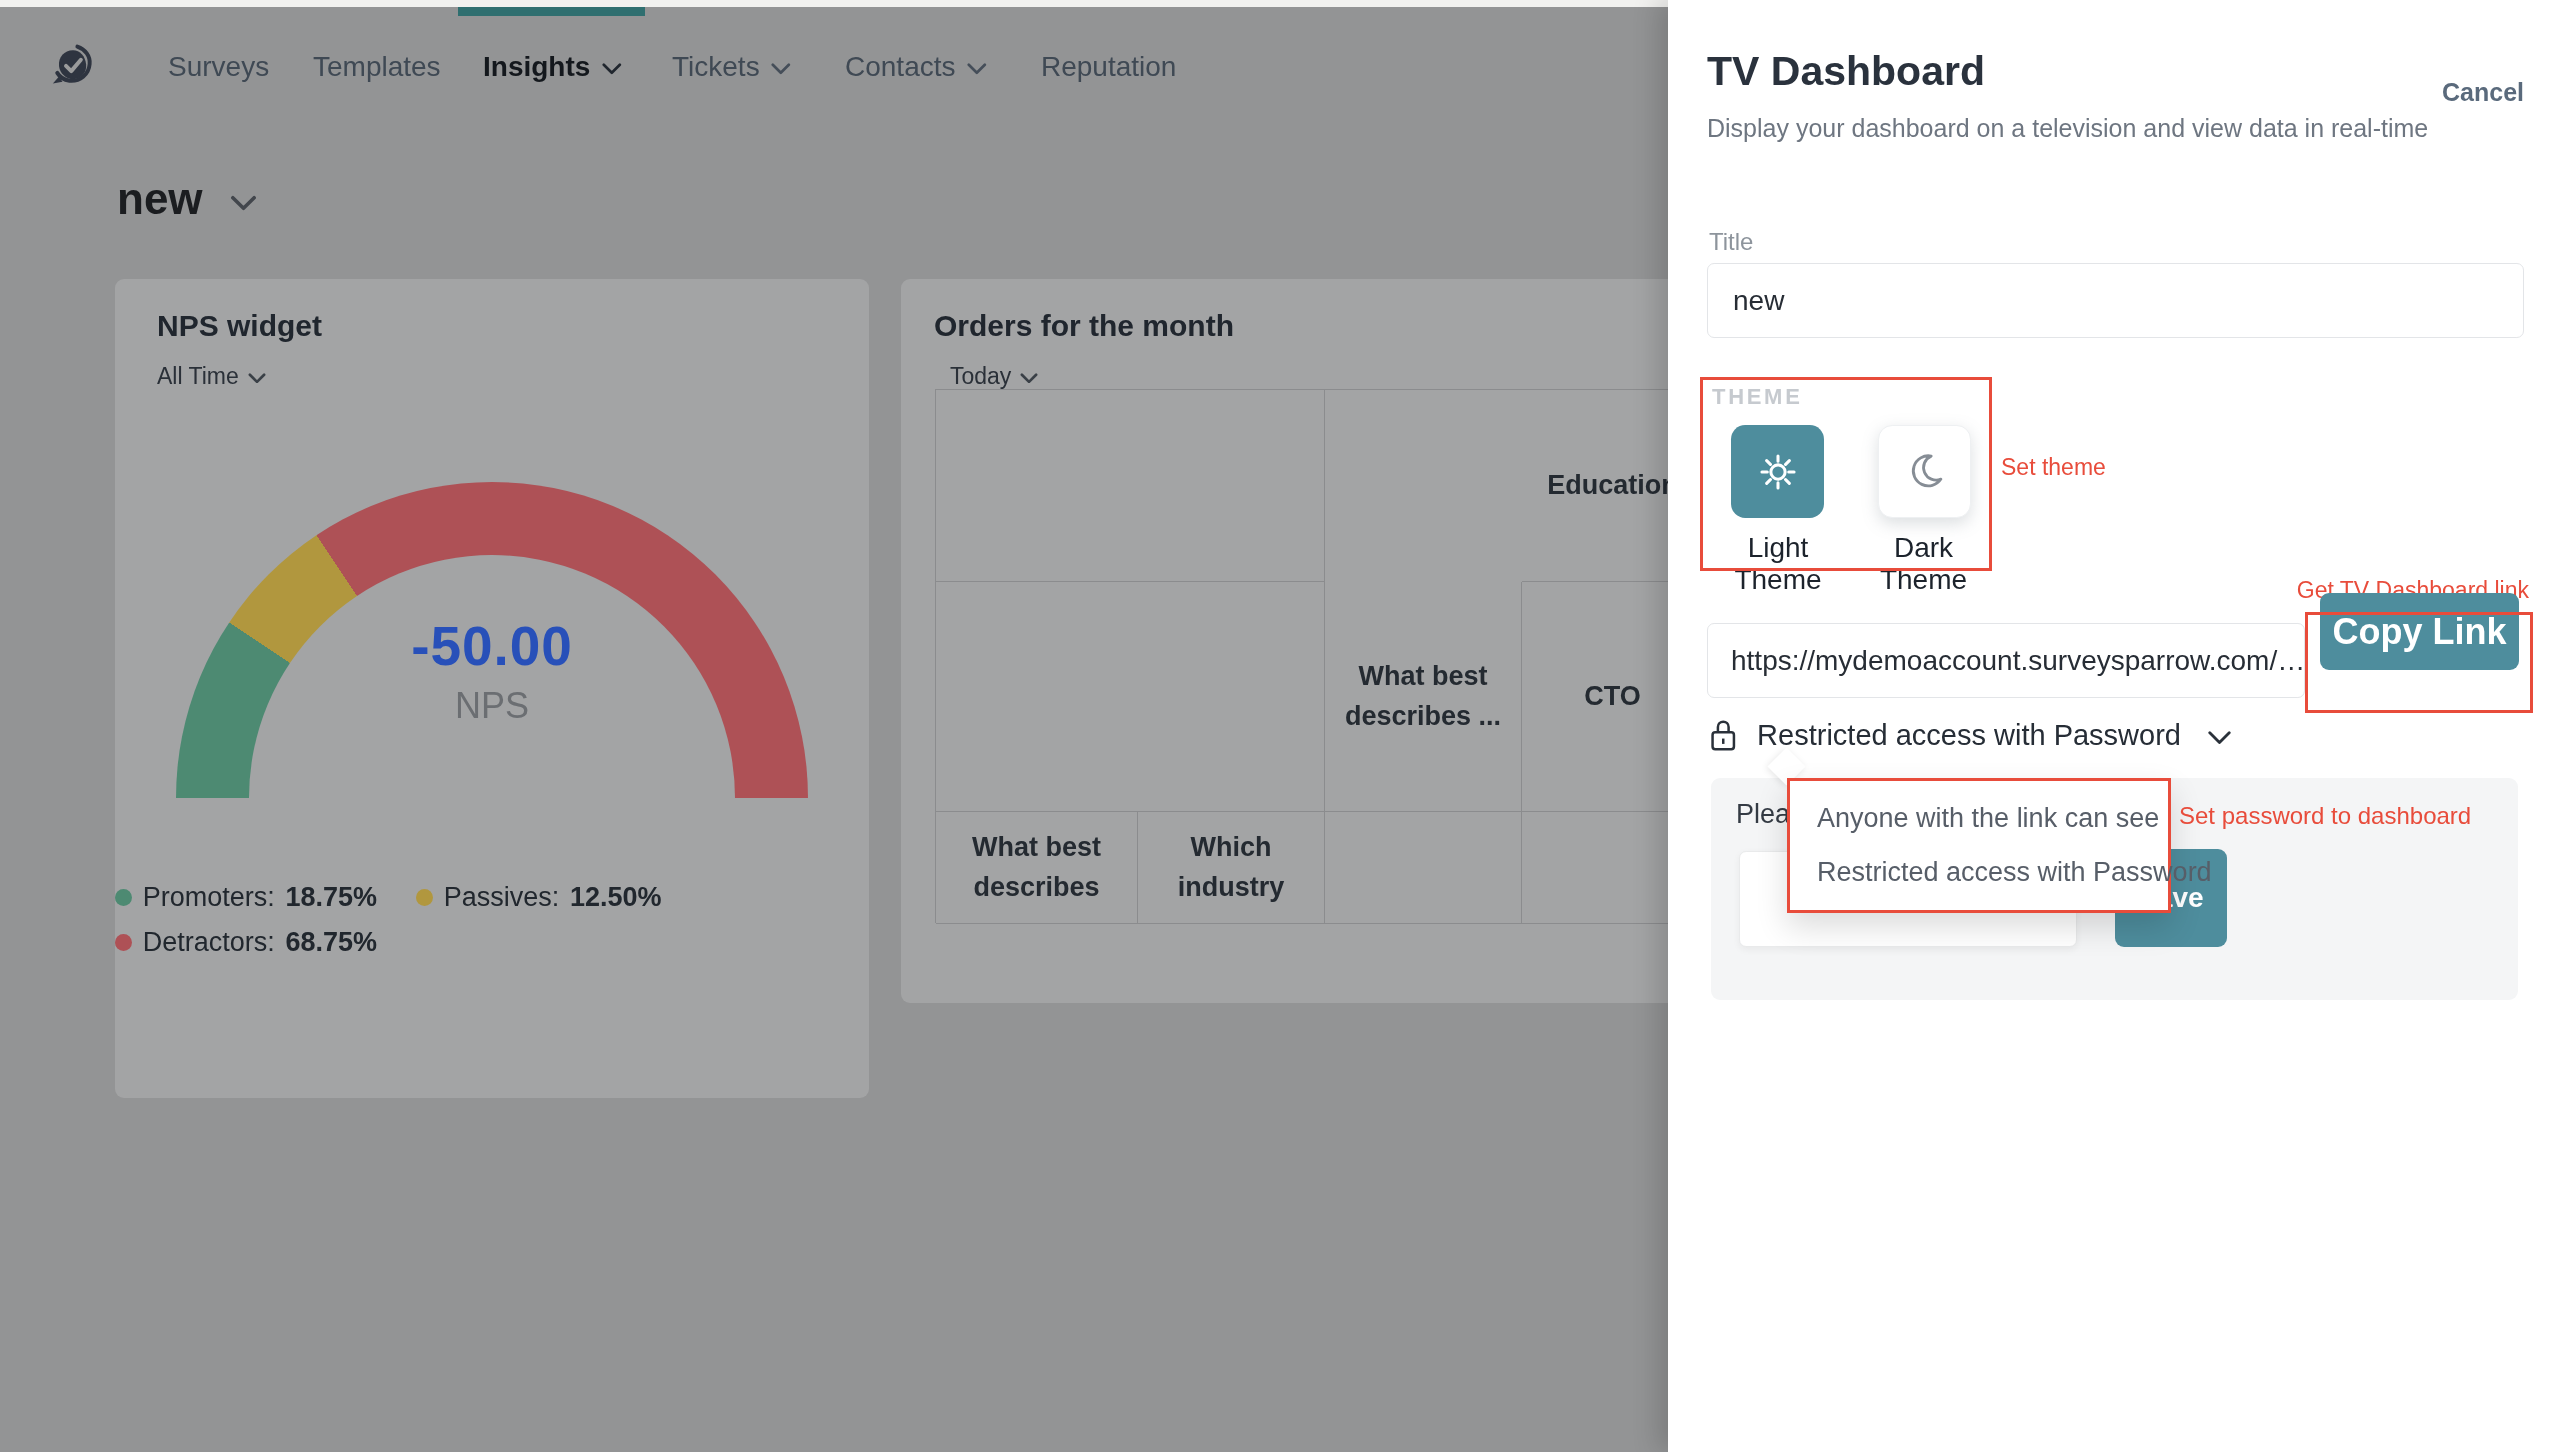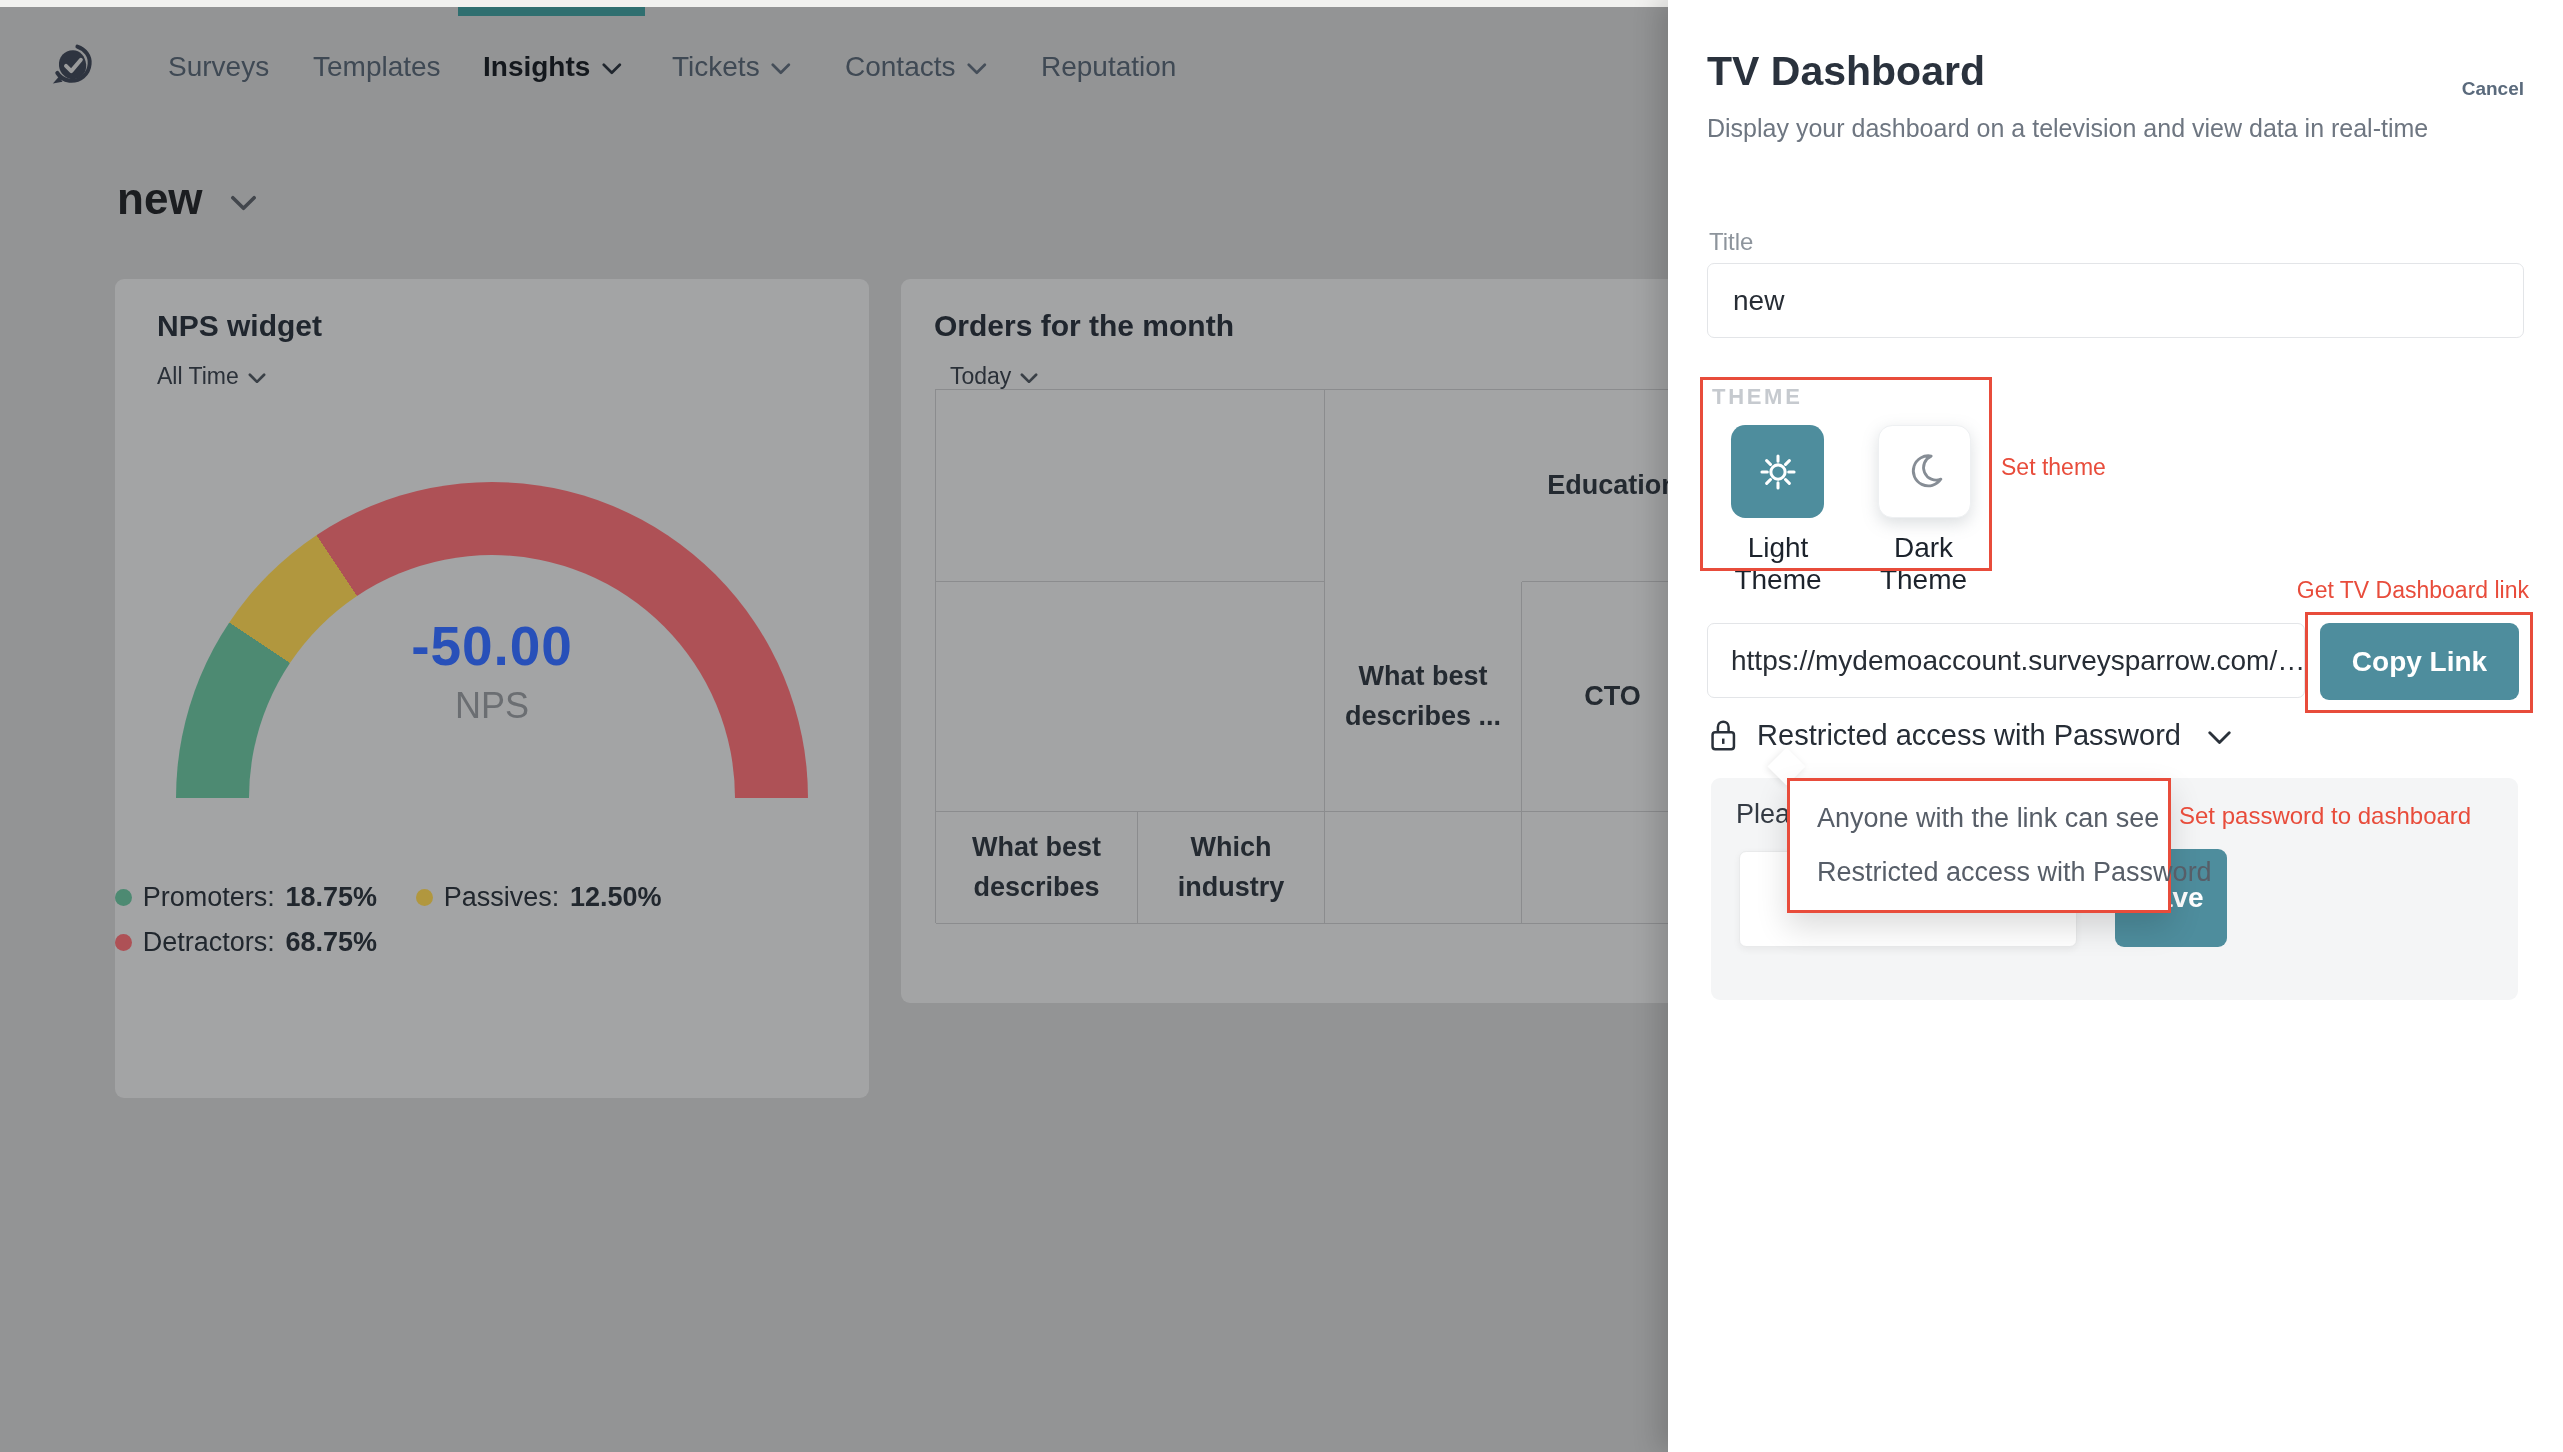--- a/index.html
+++ b/index.html
@@ -50,21 +50,21 @@
   .otable { position:absolute; left:34px; top:110px; width:767px; height:534px;
             border-top:1.8px solid #8b8c8e; border-left:1.8px solid #8b8c8e; }
   .ocell { position:absolute; border-right:1.8px solid #8b8c8e; border-bottom:1.8px solid #8b8c8e;
            display:flex; align-items:center; justify-content:center; text-align:center;
            font-size:27px; font-weight:bold; color:#242a31; line-height:1.45; padding:0 14.2px; }
 
   
   .panel { position:absolute; left:1668px; top:0; width:895px; height:1452px; background:#ffffff;
            box-shadow:-10.7px 0 25px rgba(0,0,0,0.16); }
   .panel-title { position:absolute; left:39px; top:48px; font-size:41px; font-weight:bold; color:#2a323d; }
-  .panel-cancel { position:absolute; right:39px; top:78px; font-size:19px; font-weight:bold; color:#5a6a7c; cursor:pointer; }
+  .panel-cancel { position:absolute; right:39px; top:78px; font-size:25px; font-weight:bold; color:#5a6a7c; cursor:pointer; }
   .panel-desc { position:absolute; left:39px; top:114px; font-size:25px; color:#6e7681; }
 
   .field-label { position:absolute; left:41px; top:228px; font-size:24px; color:#8d949c; }
   .text-input { position:absolute; background:#fff; border:1.8px solid #e3e5e8; border-radius:7.1px;
                 display:flex; align-items:center; font-size:28px; color:#272d35; padding-left:25px; white-space:nowrap; overflow:hidden; }
   .title-input { left:39px; top:263px; width:817px; height:75px; }
 
   .theme-rect { position:absolute; left:32px; top:377px; width:292px; height:194px; border:3.6px solid #e84c3b; z-index:6; pointer-events:none; }
   .theme-label { position:absolute; left:44px; top:384px; font-size:22px; font-weight:bold; letter-spacing:2.7px; color:#c6cacf; }
   .theme-card { position:absolute; top:425px; width:93px; height:93px; border-radius:14.2px;
@@ -72,22 +72,22 @@
   .theme-light { left:63px; background:#4e8d9d; }
   .theme-dark  { left:210px; background:#ffffff; border:0.9px solid #eef0f2; box-shadow:0 5.3px 16px rgba(120,130,140,0.25); }
   .theme-name { position:absolute; top:532px; font-size:28px; color:#1c232c; text-align:center; }
 
   .ann-red { color:#e84c3b; position:absolute; }
   .set-theme { left:333px; top:454px; font-size:23px; }
   .get-link { right:34px; top:577px; font-size:23px; }
   .set-pass { left:511px; top:802px; font-size:24px; z-index:7; }
 
   .url-input { left:39px; top:623px; width:598px; height:75px; padding-left:23px; }
-  .copy-btn { position:absolute; left:652px; top:623px; width:199px; height:77px; background:#4e8d9d; border-radius:9px;
-              display:flex; align-items:center; justify-content:center; color:#fff; font-size:28px; font-weight:bold; cursor:pointer; }
+  .copy-btn { position:absolute; left:652px; top:593px; width:199px; height:77px; background:#4e8d9d; border-radius:9px;
+              display:flex; align-items:center; justify-content:center; color:#fff; font-size:36px; font-weight:bold; cursor:pointer; }
   .copy-rect { position:absolute; left:637px; top:612px; width:228px; height:101px; border:3.6px solid #e84c3b; z-index:6; pointer-events:none; }
 
   .access-row { position:absolute; left:41px; top:717px; display:flex; align-items:center; gap:19.6px; }
   .access-text { font-size:29px; color:#262d36; }
   .access-chev { color:#2a313a; margin-left:7.1px; margin-top:5.3px; }
 
   .pass-box { position:absolute; left:43px; top:778px; width:807px; height:222px; background:#f4f5f6; border-radius:9px; }
   .pass-label { position:absolute; left:68px; top:799px; font-size:27px; color:#343b44; }
   .pass-input { position:absolute; left:71px; top:851px; width:338px; height:96px; background:#fff;
                 border:1.8px solid #e9eaeb; border-radius:7.1px; box-shadow:0 2.7px 7.1px rgba(0,0,0,0.05); }

